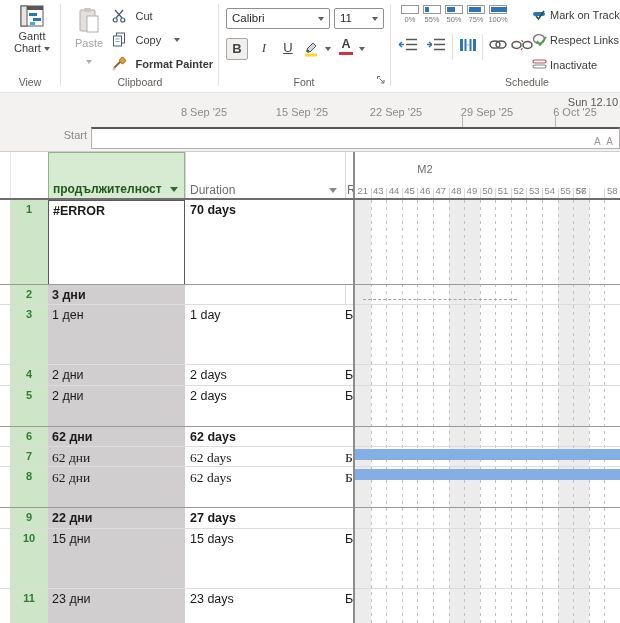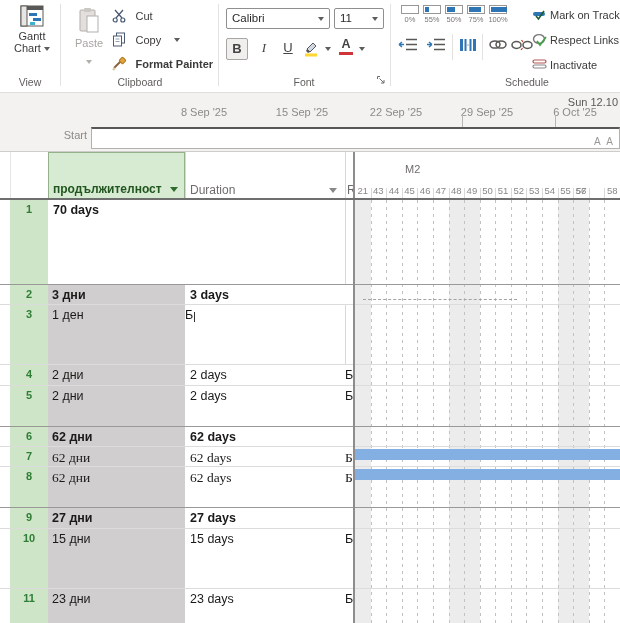--- a/index.html
+++ b/index.html
@@ -56,21 +56,21 @@
   .c-res { width:10px; background:#fff; font-size:12.5px; color:#1b1a19; padding-top:3px; }
   .row.bold .c-dur1, .row.bold .c-dur2 { font-weight:bold; }
   .row.serif .c-dur1, .row.serif .c-dur2, .row.serif .c-res { font-family:"Liberation Serif", serif; font-size:13.5px; }
   #hdr-block1 { position:absolute; left:48px; top:0; width:137px; height:48px; background:#d7ead2; border:1px solid #94b18c; z-index:6; }
   #hdr-block1 .t { position:absolute; left:4px; bottom:3px; font-size:12px; font-weight:bold; color:#21571f; }
   .hdr-tri { position:absolute; bottom:7px; width:0; height:0; border-left:4px solid transparent; border-right:4px solid transparent; }
   #hdr-dur { position:absolute; left:185px; top:0; width:160px; height:48px; z-index:6; }
   #hdr-dur .t { position:absolute; left:5px; bottom:3px; font-size:12px; color:#6f6d6b; }
   #hdr-res { position:absolute; left:345px; top:0; width:8px; height:48px; overflow:hidden; z-index:6; }
   #hdr-res .t { position:absolute; left:2px; bottom:3px; font-size:12px; color:#6f6d6b; }
-  #g-month { position:absolute; left:405px; top:11px; width:40px; text-align:left; font-size:11px; color:#6f6d6b; z-index:1; }
+  #g-month { position:absolute; left:405px; top:11px; width:40px; text-align:center; font-size:11px; color:#6f6d6b; z-index:1; }
   .g-num { position:absolute; top:33px; height:15px; text-align:center; font-size:9.5px; color:#8a8886; z-index:1; }
   #hdr-bottom { position:absolute; left:0; top:46px; right:0; height:2px; background:#6e6e6e; z-index:6; }
   .bar { position:absolute; left:355px; right:0; height:11px; z-index:4; }
   #splitter { position:absolute; left:353px; top:0; bottom:0; width:2px; background:#8f8d8b; z-index:5; }
   .hdash { position:absolute; height:0; border-top:1px dashed #a5a3a1; z-index:3; }
   svg { display:block; }
 </style>
 </head>
 <body>
 
@@ -289,34 +289,35 @@
     <div id="hdr-res">
       <span class="t">Re</span>
     </div>
     <div id="g-month">M2</div>
     <div id="hdr-bottom"></div>
 
     <div id="rows">
         <div class="row bold" style="height: 85px;">
           <div class="cell c-margin"></div>
           <div class="cell c-id">1</div>
+          <div class="cell c-dur1 white">#ERROR</div>
           <div class="cell c-dur2">70 days</div>
           <div class="cell c-res"></div>
         </div>
         <div class="row bold" style="height: 20px;">
           <div class="cell c-margin"></div>
           <div class="cell c-id">2</div>
           <div class="cell c-dur1">3 дни</div>
-          <div class="cell c-dur2">3 days</div>
           <div class="cell c-res"></div>
         </div>
         <div class="row" style="height: 60px;">
           <div class="cell c-margin"></div>
           <div class="cell c-id">3</div>
           <div class="cell c-dur1">1 ден</div>
+          <div class="cell c-dur2">1 day</div>
           <div class="cell c-res">Бр</div>
         </div>
         <div class="row" style="height: 21px;">
           <div class="cell c-margin"></div>
           <div class="cell c-id">4</div>
           <div class="cell c-dur1">2 дни</div>
           <div class="cell c-dur2">2 days</div>
           <div class="cell c-res">Бр</div>
         </div>
         <div class="row" style="height: 41px;">
@@ -343,21 +344,21 @@
         <div class="row serif" style="height: 41px;">
           <div class="cell c-margin"></div>
           <div class="cell c-id">8</div>
           <div class="cell c-dur1">62 дни</div>
           <div class="cell c-dur2">62 days</div>
           <div class="cell c-res">Бр</div>
         </div>
         <div class="row bold" style="height: 21px;">
           <div class="cell c-margin"></div>
           <div class="cell c-id">9</div>
-          <div class="cell c-dur1">27 дни</div>
+          <div class="cell c-dur1">22 дни</div>
           <div class="cell c-dur2">27 days</div>
           <div class="cell c-res"></div>
         </div>
         <div class="row" style="height: 60px;">
           <div class="cell c-margin"></div>
           <div class="cell c-id">10</div>
           <div class="cell c-dur1">15 дни</div>
           <div class="cell c-dur2">15 days</div>
           <div class="cell c-res">Бр</div>
         </div>

